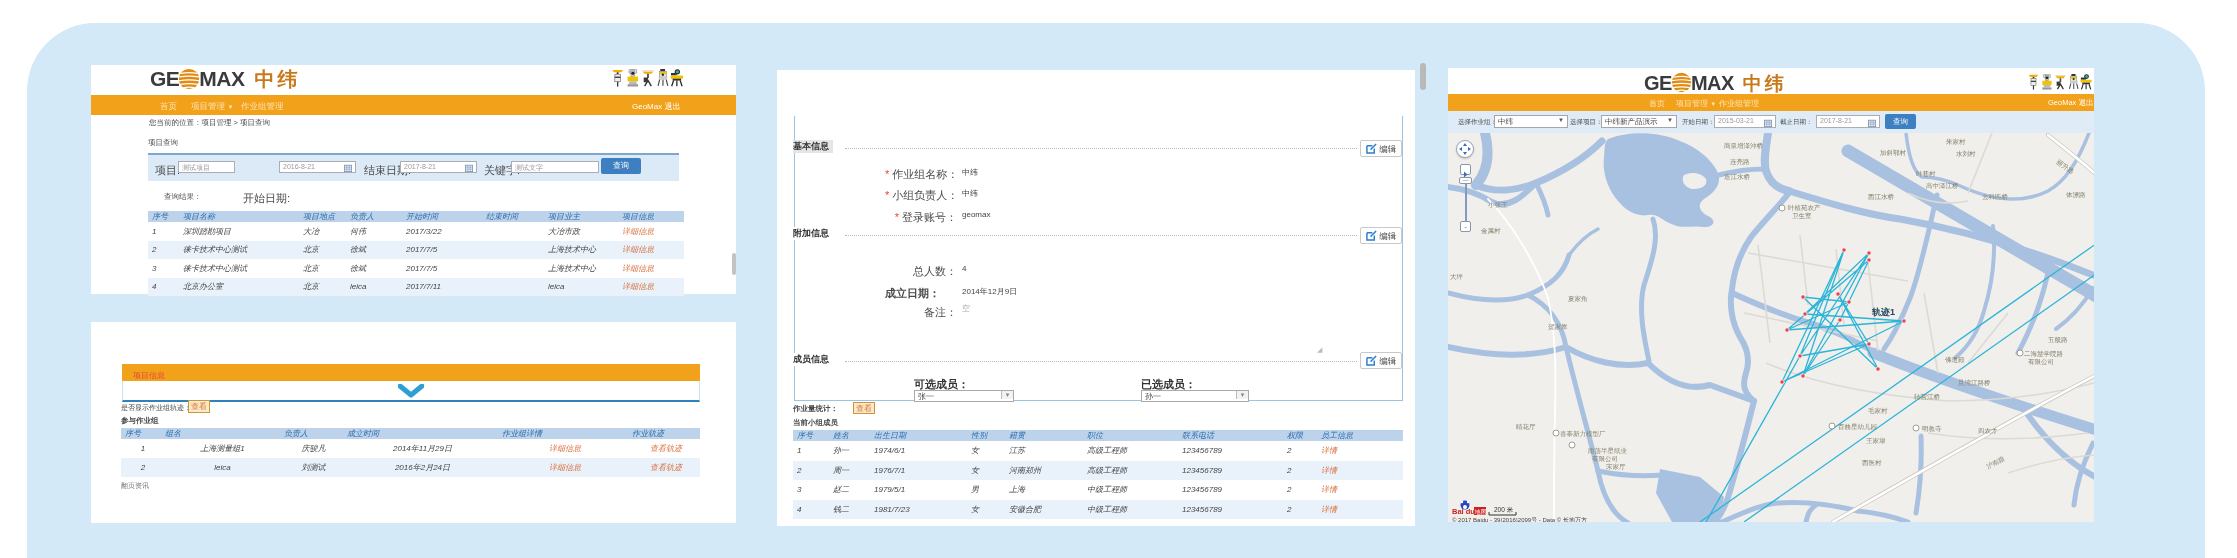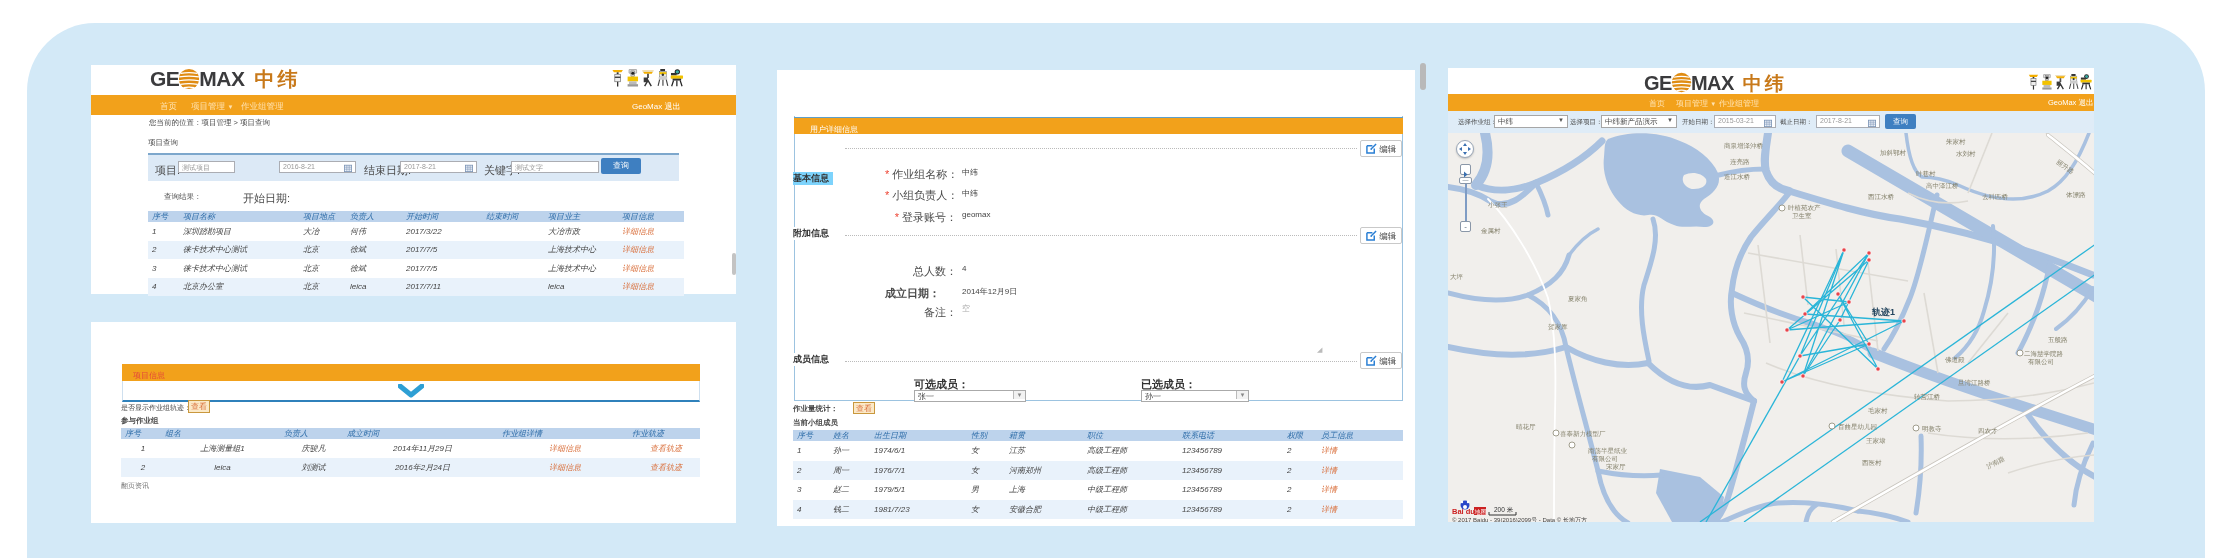--- a/index.html
+++ b/index.html
@@ -223,22 +223,21 @@
           <td class="lnk">详细信息</td>
           <td class="lnk">查看轨迹</td>
         </tr>
   </tbody>
     </table>
   <div class="abs" style="left:30px; top:159px; font-size:7px; color:#777;">翻页资讯</div>
 </div>
 
 <div id="p3" class="panel">
   <div class="abs" style="left:17px; top:46px; width:609px; height:285px; border:1px solid #9cc3e0; border-top:none;"></div>
-  <div class="orangebar" style="left:17px; top:47px; width:609px; height:17px; border-top:1px solid #5f9fc8;"><span style="color:#fff; font-size:8px; margin-left:16px; line-height:17px; display:inline-block;">用户详细信息</span></div>
-  <div class="sect" style="left:16px; top:70px; background:#7dd3fc; padding-right:4px;margin-top:32px;">基本信息</div>
+  <div class="sect" style="left:16px; top:70px; background:#e5e5e5; padding-right:4px;">基本信息</div>
   <div class="dotted" style="left:68px; top:78px; width:512px;"></div>
   <div class="editbtn" style="left:583px; top:70px;"><svg width="11" height="11" viewBox="0 0 12 12">
         <path d="M1 3 h6 M1 3 v8 h8 v-5" stroke="#2a7fd4" stroke-width="1.6" fill="none"></path>
         <path d="M5 7 L11 1 M5 7 l1.4 -0.4" stroke="#2a7fd4" stroke-width="1.6" fill="none"></path>
       </svg> 编辑</div>
   <div class="flbl" style="left:108px; top:97px; width:72px; text-align:right;"><span class="star">*</span> 作业组名称：</div>
     <div class="fval" style="left:185px; top:97px;">中纬</div>
   <div class="flbl" style="left:108px; top:118px; width:72px; text-align:right;"><span class="star">*</span> 小组负责人：</div>
     <div class="fval" style="left:185px; top:118px;">中纬</div>
   <div class="flbl" style="left:108px; top:140px; width:72px; text-align:right;"><span class="star">*</span> 登录账号：</div>
@@ -256,21 +255,21 @@
   <div class="flbl" style="left:108px; top:235px; width:72px; text-align:right;">备注：</div>
     <div class="fval" style="left:185px; top:233px; color:#aaa;">空</div>
   <div class="abs" style="left:540px; top:276px; color:#bbb; font-size:7px;">◢</div>
   <div class="sect" style="left:16px; top:283px; background:#fff; padding-right:4px;">成员信息</div>
   <div class="dotted" style="left:68px; top:291px; width:512px;"></div>
   <div class="editbtn" style="left:583px; top:282px;"><svg width="11" height="11" viewBox="0 0 12 12">
         <path d="M1 3 h6 M1 3 v8 h8 v-5" stroke="#2a7fd4" stroke-width="1.6" fill="none"></path>
         <path d="M5 7 L11 1 M5 7 l1.4 -0.4" stroke="#2a7fd4" stroke-width="1.6" fill="none"></path>
       </svg> 编辑</div>
   <div class="flbl" style="left:137px; top:307px; color:#333; font-weight:bold;">可选成员：</div>
-  <div class="abs" style="left:137px; top:320px; width:112px; height:12px; border:1px solid #aaa; background:#fff; font-size:8px; color:#444; padding-left:3px;">张一<span style="float:right; width:12px; border-left:1px solid #bbb; text-align:center; color:#888; font-size:7px; background:#f2f2f2;">▾</span></div>
+  <div class="abs" style="left:137px; top:320px; width:100px; height:12px; border:1px solid #aaa; background:#fff; font-size:8px; color:#444; padding-left:3px;">张一<span style="float:right; width:12px; border-left:1px solid #bbb; text-align:center; color:#888; font-size:7px; background:#f2f2f2;">▾</span></div>
   <div class="flbl" style="left:364px; top:307px; color:#333; font-weight:bold;">已选成员：</div>
   <div class="abs" style="left:364px; top:320px; width:108px; height:12px; border:1px solid #aaa; background:#fff; font-size:8px; color:#444; padding-left:3px;">孙一<span style="float:right; width:12px; border-left:1px solid #bbb; text-align:center; color:#888; font-size:7px; background:#f2f2f2;">▾</span></div>
   <div class="abs bc" style="left:16px; top:334px; font-weight:bold;">作业量统计：</div>
   <div class="abs" style="left:76px; top:332px; width:22px; height:12px; border:1px solid #c9983e; background:#fbe9c8; color:#d96e3a; font-size:8px; text-align:center; line-height:11px;">查看</div>
   <div class="abs bc" style="left:16px; top:348px; font-weight:bold;">当前小组成员</div>
   <table class="tbl" style="left:16px; top:360px; width:610px;">
     <colgroup>
         <col style="width:36px">
         <col style="width:41px">
         <col style="width:97px">

